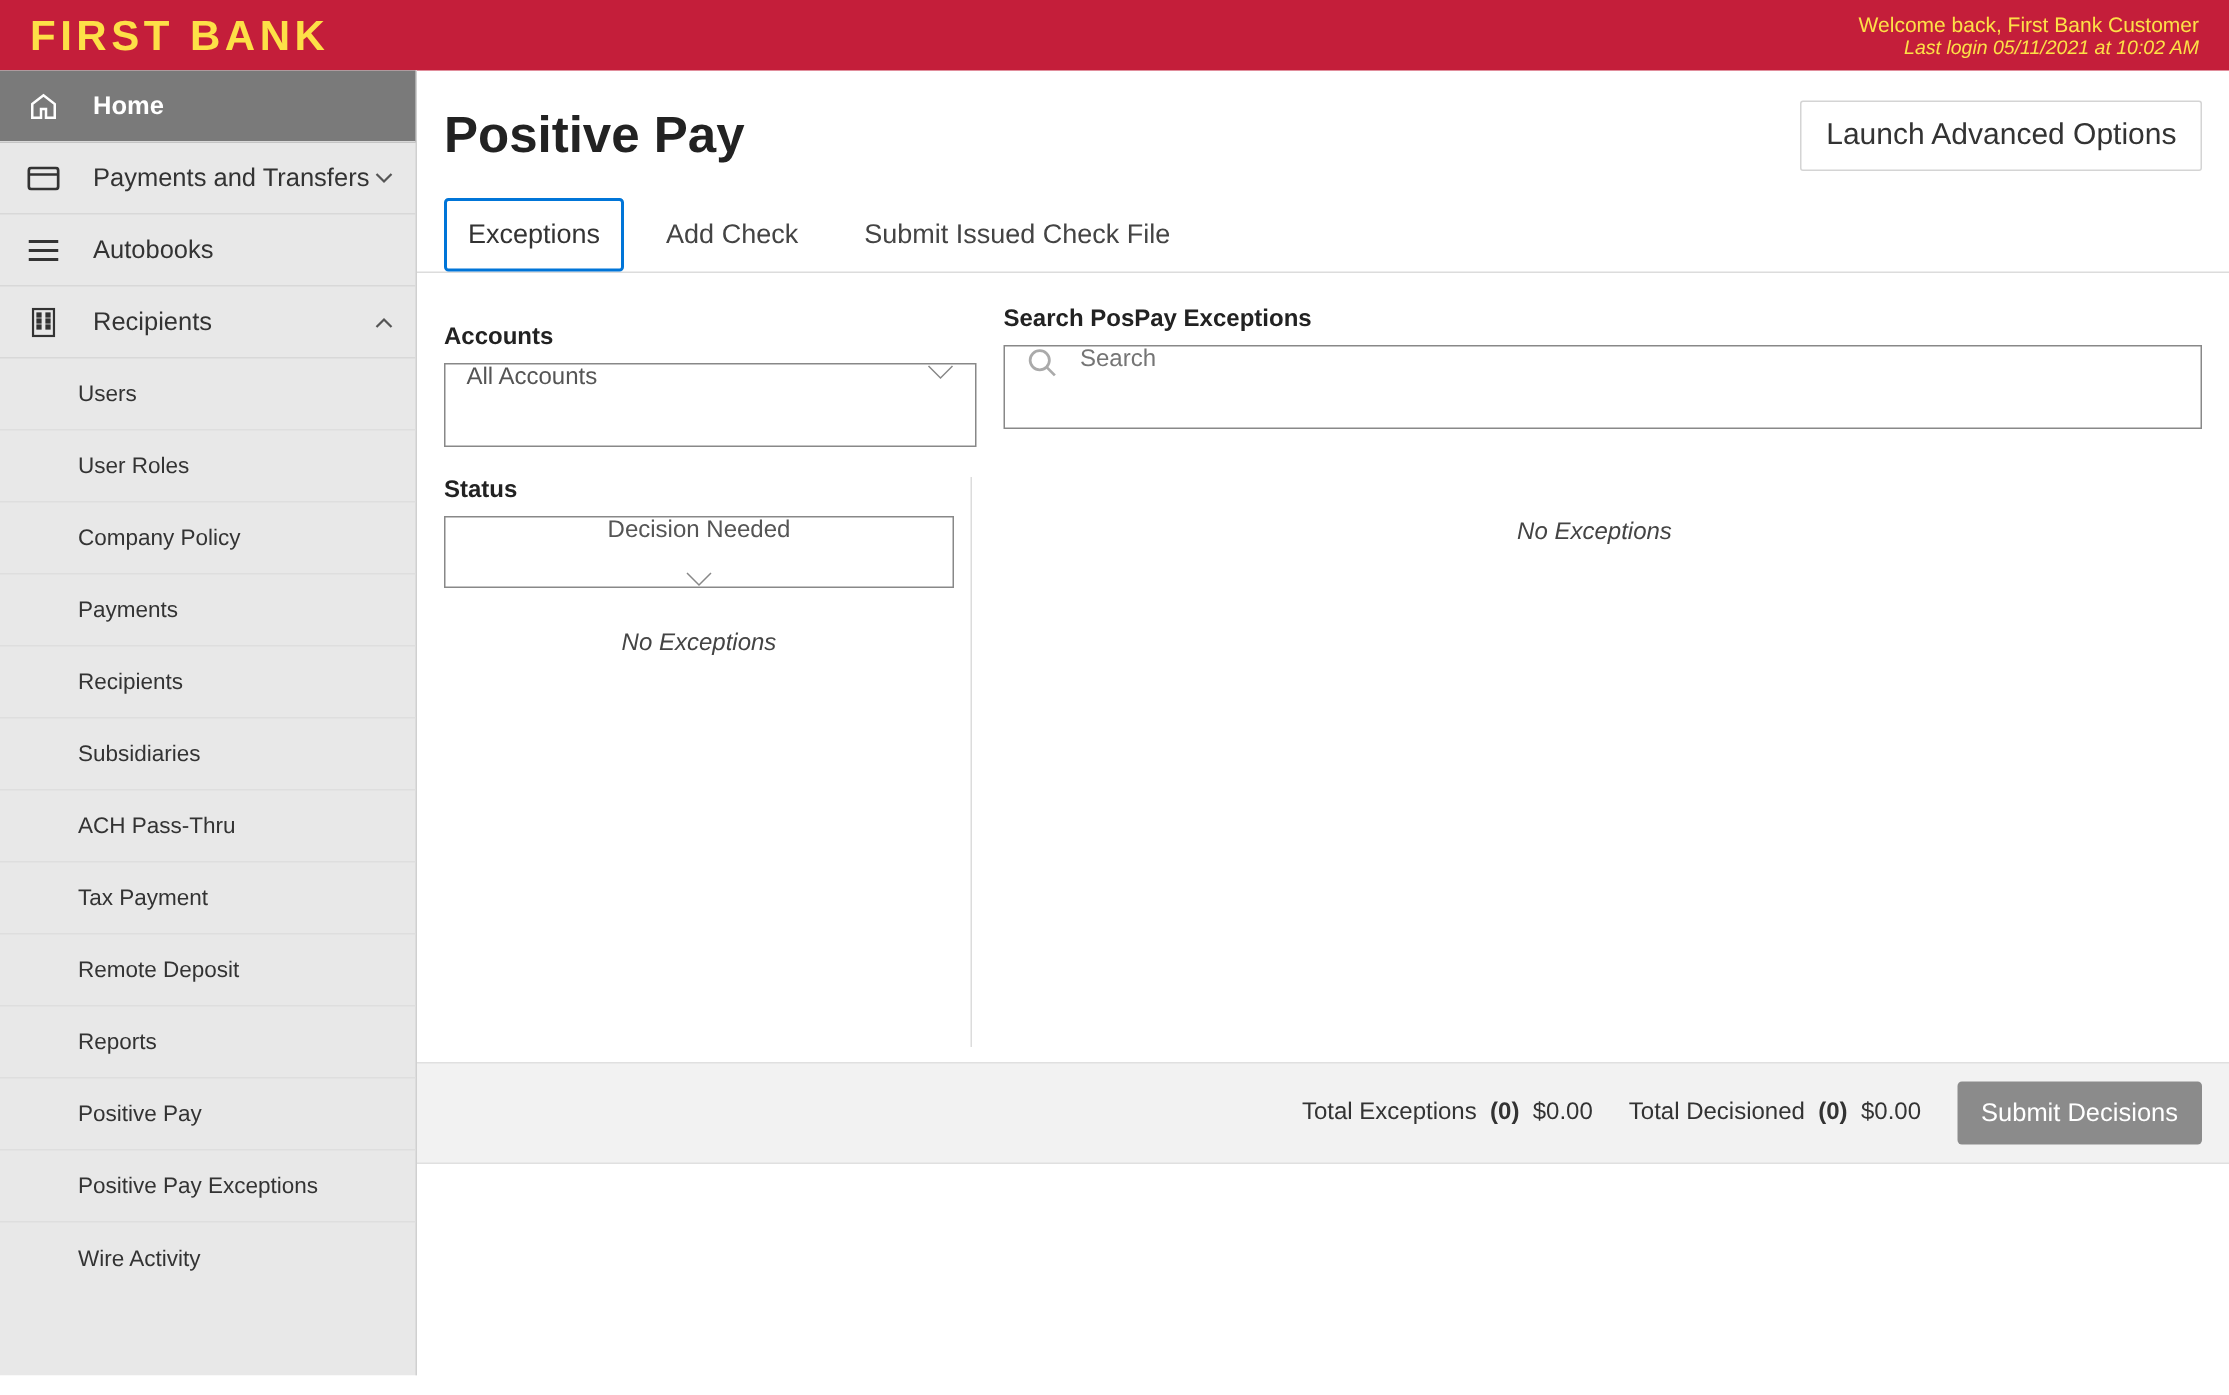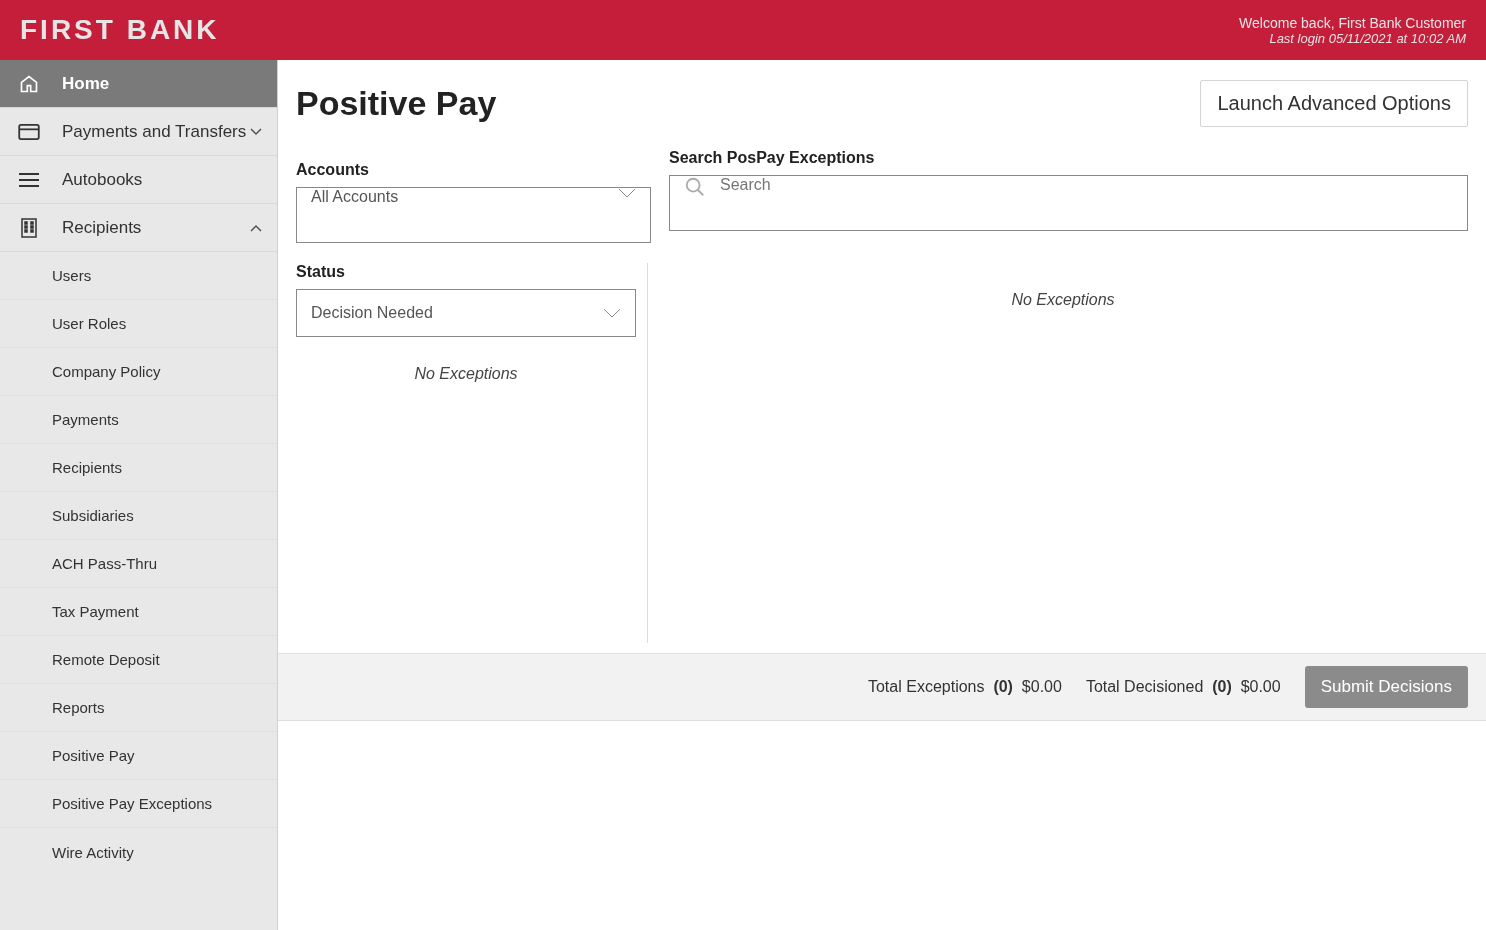--- a/index.html
+++ b/index.html
@@ -1,19 +1,19 @@
 <!DOCTYPE html>
 <html><head>
   <meta charset="utf-8">
   <style>
     * { box-sizing: border-box; margin: 0; padding: 0; }
     body { font-family: "Segoe UI", Arial, sans-serif; font-size: 16px; color: #222; background: #fff; width: 1486px; }
     
     
-    .header { background: #c41e3a; height: 60px; display: flex; align-items: center; justify-content: space-between; padding: 0 20px; color: #e5e5e5; }
+    .header { background: #c41e3a; height: 47px; display: flex; align-items: center; justify-content: space-between; padding: 0 20px; color: #fde047; }
     .logo { font-size: 28px; font-weight: 800; letter-spacing: 3px; font-family: Arial, sans-serif; }
     .header-right { text-align: right; font-size: 14px; }
     .header-right .welcome { display: block; }
     .header-right .last-login { display: block; font-style: italic; font-size: 13px; }
     
     .body-wrap { display: flex; }
     
     
     .sidebar { 
       width: 278px; 
@@ -87,21 +87,21 @@
     .select-box .sel-val { flex: 1; color: #555; }
     .select-box .sel-caret { color: #777; }
     
     .search-box .search-icon { margin-right: 14px; color: #888; }
     .search-box input { border: none; outline: none; flex: 1; font-size: 16px; background: transparent; }
     
     .panel-split { display: flex; padding: 0 18px; margin-top: 20px; }
     .panel-left { width: 352px; border-right: 1px solid #dcdcdc; padding-right: 0; }
     .panel-right { flex: 1; padding-left: 10px; }
     
-    .status-box { height: 48px; border: 1px solid #888; display: flex; align-items: center; padding: 0 14px; font-size: 16px; margin-top: 8px; width: 340px; cursor: pointer; }
+    .status-box { height: 48px; border: 1px solid #888; display: flex; align-items: center; padding: 0 14px; font-size: 16px; margin-top: 8px; width: 340px; cursor: pointer; flex-direction: column; }
     .status-box .sel-val { flex: 1; color: #555; }
     
     .no-ex { text-align: center; font-style: italic; color: #444; margin-top: 28px; font-size: 16px; }
     .panel-area { min-height: 380px; }
     
     
     .footer-bar { 
       background: #f2f2f2; 
       border-top: 1px solid #e0e0e0;
       border-bottom: 1px solid #e0e0e0;
@@ -239,20 +239,25 @@
     </div>
   </div>
 
   <div class="main">
 
     <div class="page-head">
       <h1 class="page-title">Positive Pay</h1>
       <button class="btn-outline">Launch Advanced Options</button>
     </div>
 
+    <div class="tabs">
+      <div class="tab active">Exceptions</div>
+      <div class="tab">Add Check</div>
+      <div class="tab">Submit Issued Check File</div>
+    </div>
 
     <div class="filter-row">
       <div class="filter-col left">
         <span class="filter-label">Accounts</span>
         <div class="select-box">
           <span class="sel-val">All Accounts</span>
           <span class="sel-caret">
             <svg width="18" height="10" viewBox="0 0 18 10" fill="none" stroke="#888" stroke-width="1">
                 <polyline points="1,1 9,9 17,1"></polyline>
               </svg>

